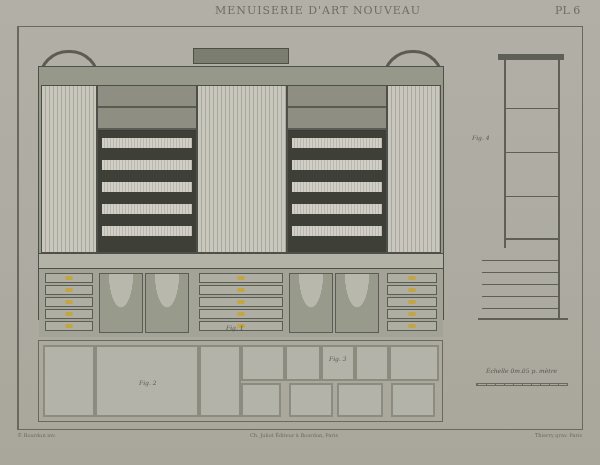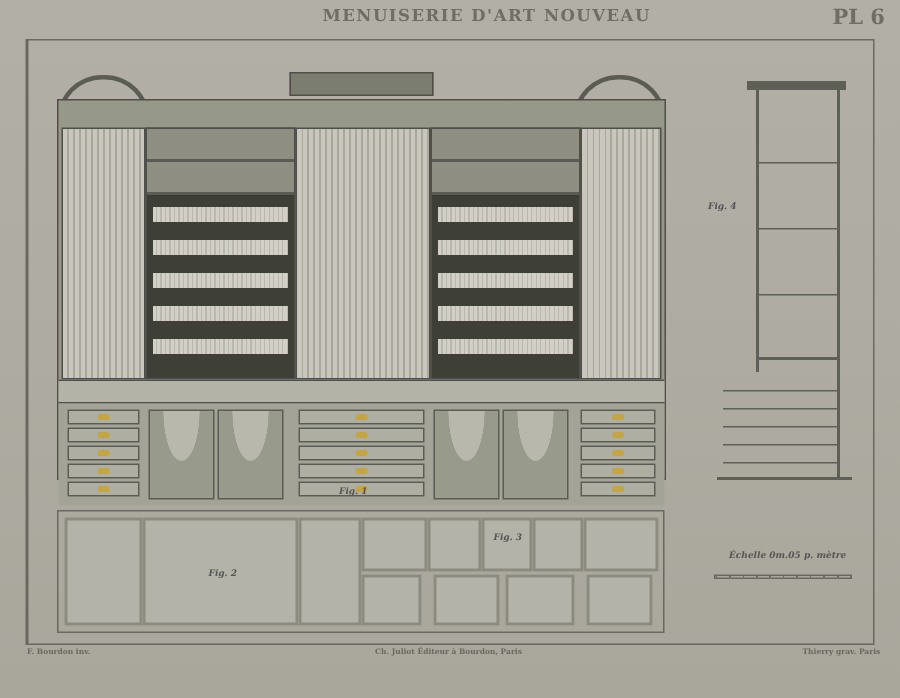--- a/index.html
+++ b/index.html
@@ -1,19 +1,19 @@
 <!DOCTYPE html>
 <html><head>
   <meta charset="utf-8">
   <style>
     html, body { margin:0; padding:0; }
     body { width:600px; height:465px; background:#a8a69b; position:relative; overflow:hidden; font-family:"DejaVu Serif", serif; color:#555; }
-    .plate { position:absolute; left:0; top:0; width:600px; height:465px; background:linear-gradient(180deg,#b2b0a6 0%,#aeaca2 50%,#a9a79c 100%);font-weight:bold; }
+    .plate { position:absolute; left:0; top:0; width:600px; height:465px; background:linear-gradient(180deg,#b2b0a6 0%,#aeaca2 50%,#a9a79c 100%); }
     .header-title { position:absolute; left:215px; top:4px; font-size:11px; letter-spacing:1px; color:#6e6d66; }
-    .plate-number { position:absolute; left:555px; top:4px; font-size:14px; color:#6e6d66; }
+    .plate-number { position:absolute; left:555px; top:4px; font-size:11px; color:#6e6d66; }
     .frame { position:absolute; left:17px; top:26px; width:566px; height:404px; border:1px solid #6a6961; border-left:2px solid #6a6961; box-sizing:border-box; }
     .credit { position:absolute; top:432px; font-size:5px; color:#6a6961; }
     .footer-title { position:absolute; left:220px; top:446px; font-size:11px; letter-spacing:0.5px; color:#6e6d66; }
 
     
     .cab { position:absolute; left:38px; top:48px; width:406px; height:272px; }
     .cab-body { position:absolute; left:0; top:18px; width:406px; height:254px; background:#96988a; border:1px solid #4e4f48; box-sizing:border-box; }
     .col { position:absolute; top:18px; height:168px; border:1px solid #4e4f48; box-sizing:border-box; }
     .col.glass { background:repeating-linear-gradient(90deg,#c9c7bd 0 3px,#a8a99c 3px 4px); }
     .col.shelves { background:#3e4038; }

